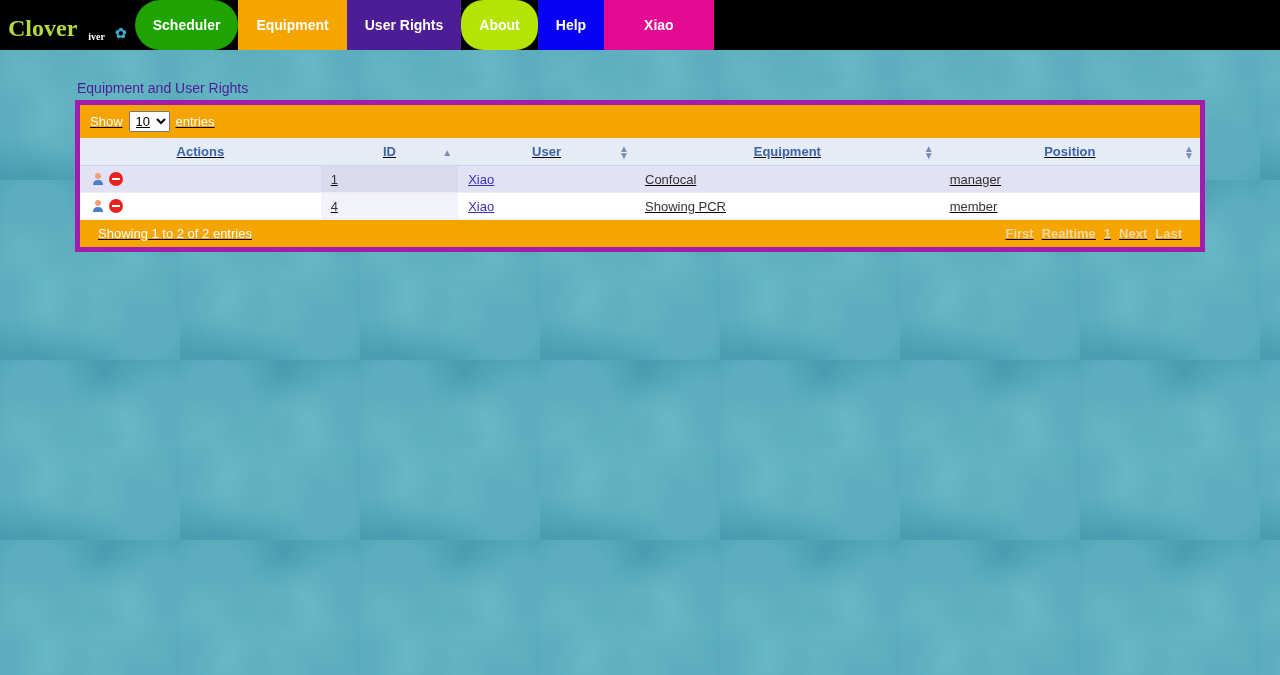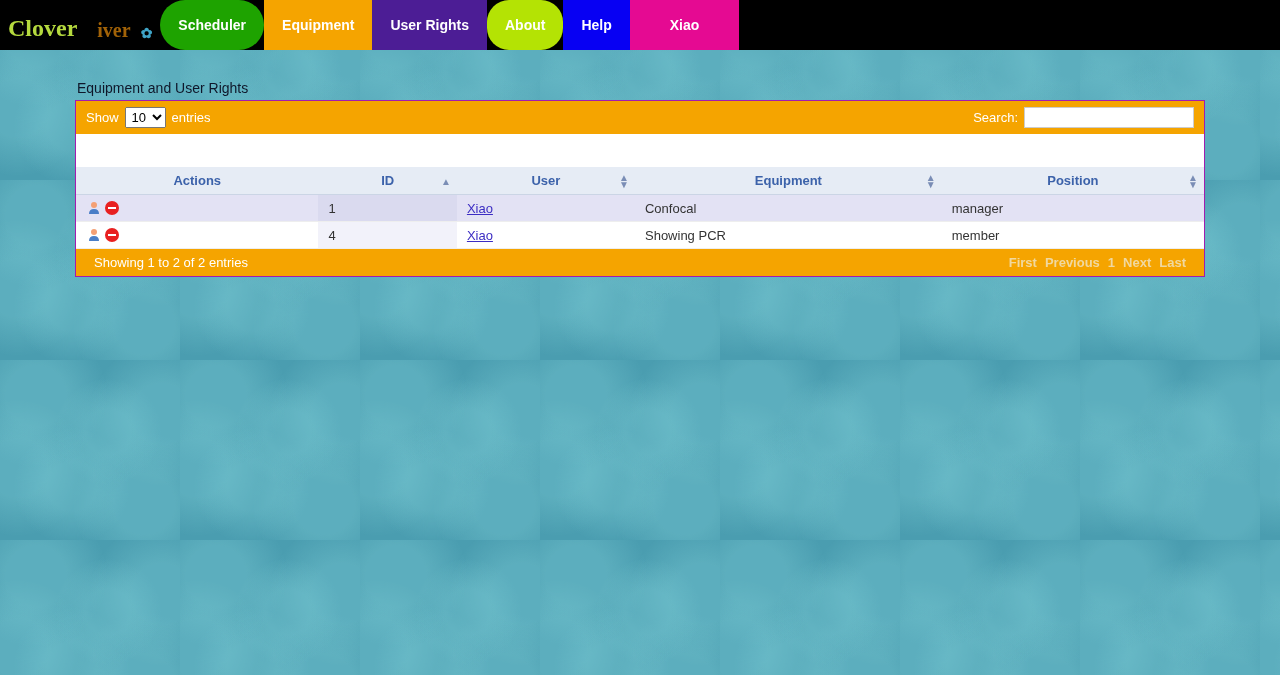--- a/index.html
+++ b/index.html
@@ -35,24 +35,24 @@
       color: #b5d93e;
       font-size: 24px;
       font-weight: bold;
       font-family: Georgia, serif;
       gap: 10px;
     }
     .logo-main {
       color: #b5d93e;
     }
     .logo-sub {
-      color: #a16207;
-      font-size: 20px;
+      color: #ffffff;
+      font-size: 10px;
       vertical-align: bottom;
-      margin-left: 10px;
+      margin-left: 1px;
     }
     .logo-flower {
       color: #3fa5c8;
       font-size: 14px;
       vertical-align: top;
     }
     .nav-item {
       display: flex;
       align-items: center;
       justify-content: center;
@@ -71,27 +71,28 @@
     .nav-help { background-color: #0700f3; }
     .nav-user { background-color: #e50a92; padding: 0 40px; }
 
     .content {
       max-width: 1150px;
       margin: 30px auto 0;
       padding: 0 10px;
     }
     .page-title {
       font-size: 14px;
-      color: #0f172a;
+      color: #4c1d95;
       margin-bottom: 4px;
       padding-left: 2px;
     }
     .table-wrapper {
-      border: 1px solid #a21caf;
+      border: 5px solid #a21caf;
       background: #fff;
+      text-decoration: underline;
     }
     .table-header {
       background-color: #f5a400;
       color: #fff;
       padding: 6px 10px;
       display: flex;
       justify-content: space-between;
       align-items: center;
       font-size: 13px;
     }
@@ -112,21 +113,20 @@
     .search-box input {
       width: 170px;
       padding: 2px 4px;
       border: 1px solid #ccc;
       font-size: 13px;
     }
     table {
       width: 100%;
       border-collapse: collapse;
       background: #ef4444;
-      margin-top: 33px;
     }
     thead th {
       background-color: #e6ecf5;
       color: #3c62aa;
       font-weight: bold;
       padding: 6px 10px;
       border-bottom: 1px solid #cbd5e5;
       text-align: center;
       font-size: 13px;
       position: relative;
@@ -227,24 +227,20 @@
   <div class="page-title">Equipment and User Rights</div>
 
   <div class="table-wrapper">
     <div class="table-header">
       <div class="show-entries">
         <span>Show</span>
         <select>
           <option>10</option>
         </select>
         <span>entries</span>
-      </div>
-      <div class="search-box">
-        <span>Search:</span>
-        <input type="text" value="" style="">
       </div>
     </div>
 
     <table>
       <thead>
         <tr>
           <th class="col-actions"><span>Actions</span></th>
           <th class="col-id"><span>ID</span><span class="sort-indicator">▲</span></th>
           <th class="col-user"><span>User</span><span class="sort-indicator">▲<br>▼</span></th>
           <th class="col-equipment"><span>Equipment</span><span class="sort-indicator">▲<br>▼</span></th>
@@ -296,20 +292,20 @@
           <td>Showing PCR</td>
           <td>member</td>
         </tr>
       </tbody>
     </table>
 
     <div class="table-footer">
       <div>Showing 1 to 2 of 2 entries</div>
       <div class="pagination">
         <span>First</span>
-        <span>Previous</span>
+        <span>Realtime</span>
         <span>1</span>
         <span>Next</span>
         <span>Last</span>
       </div>
     </div>
   </div>
 </div>
 
 </body></html>

